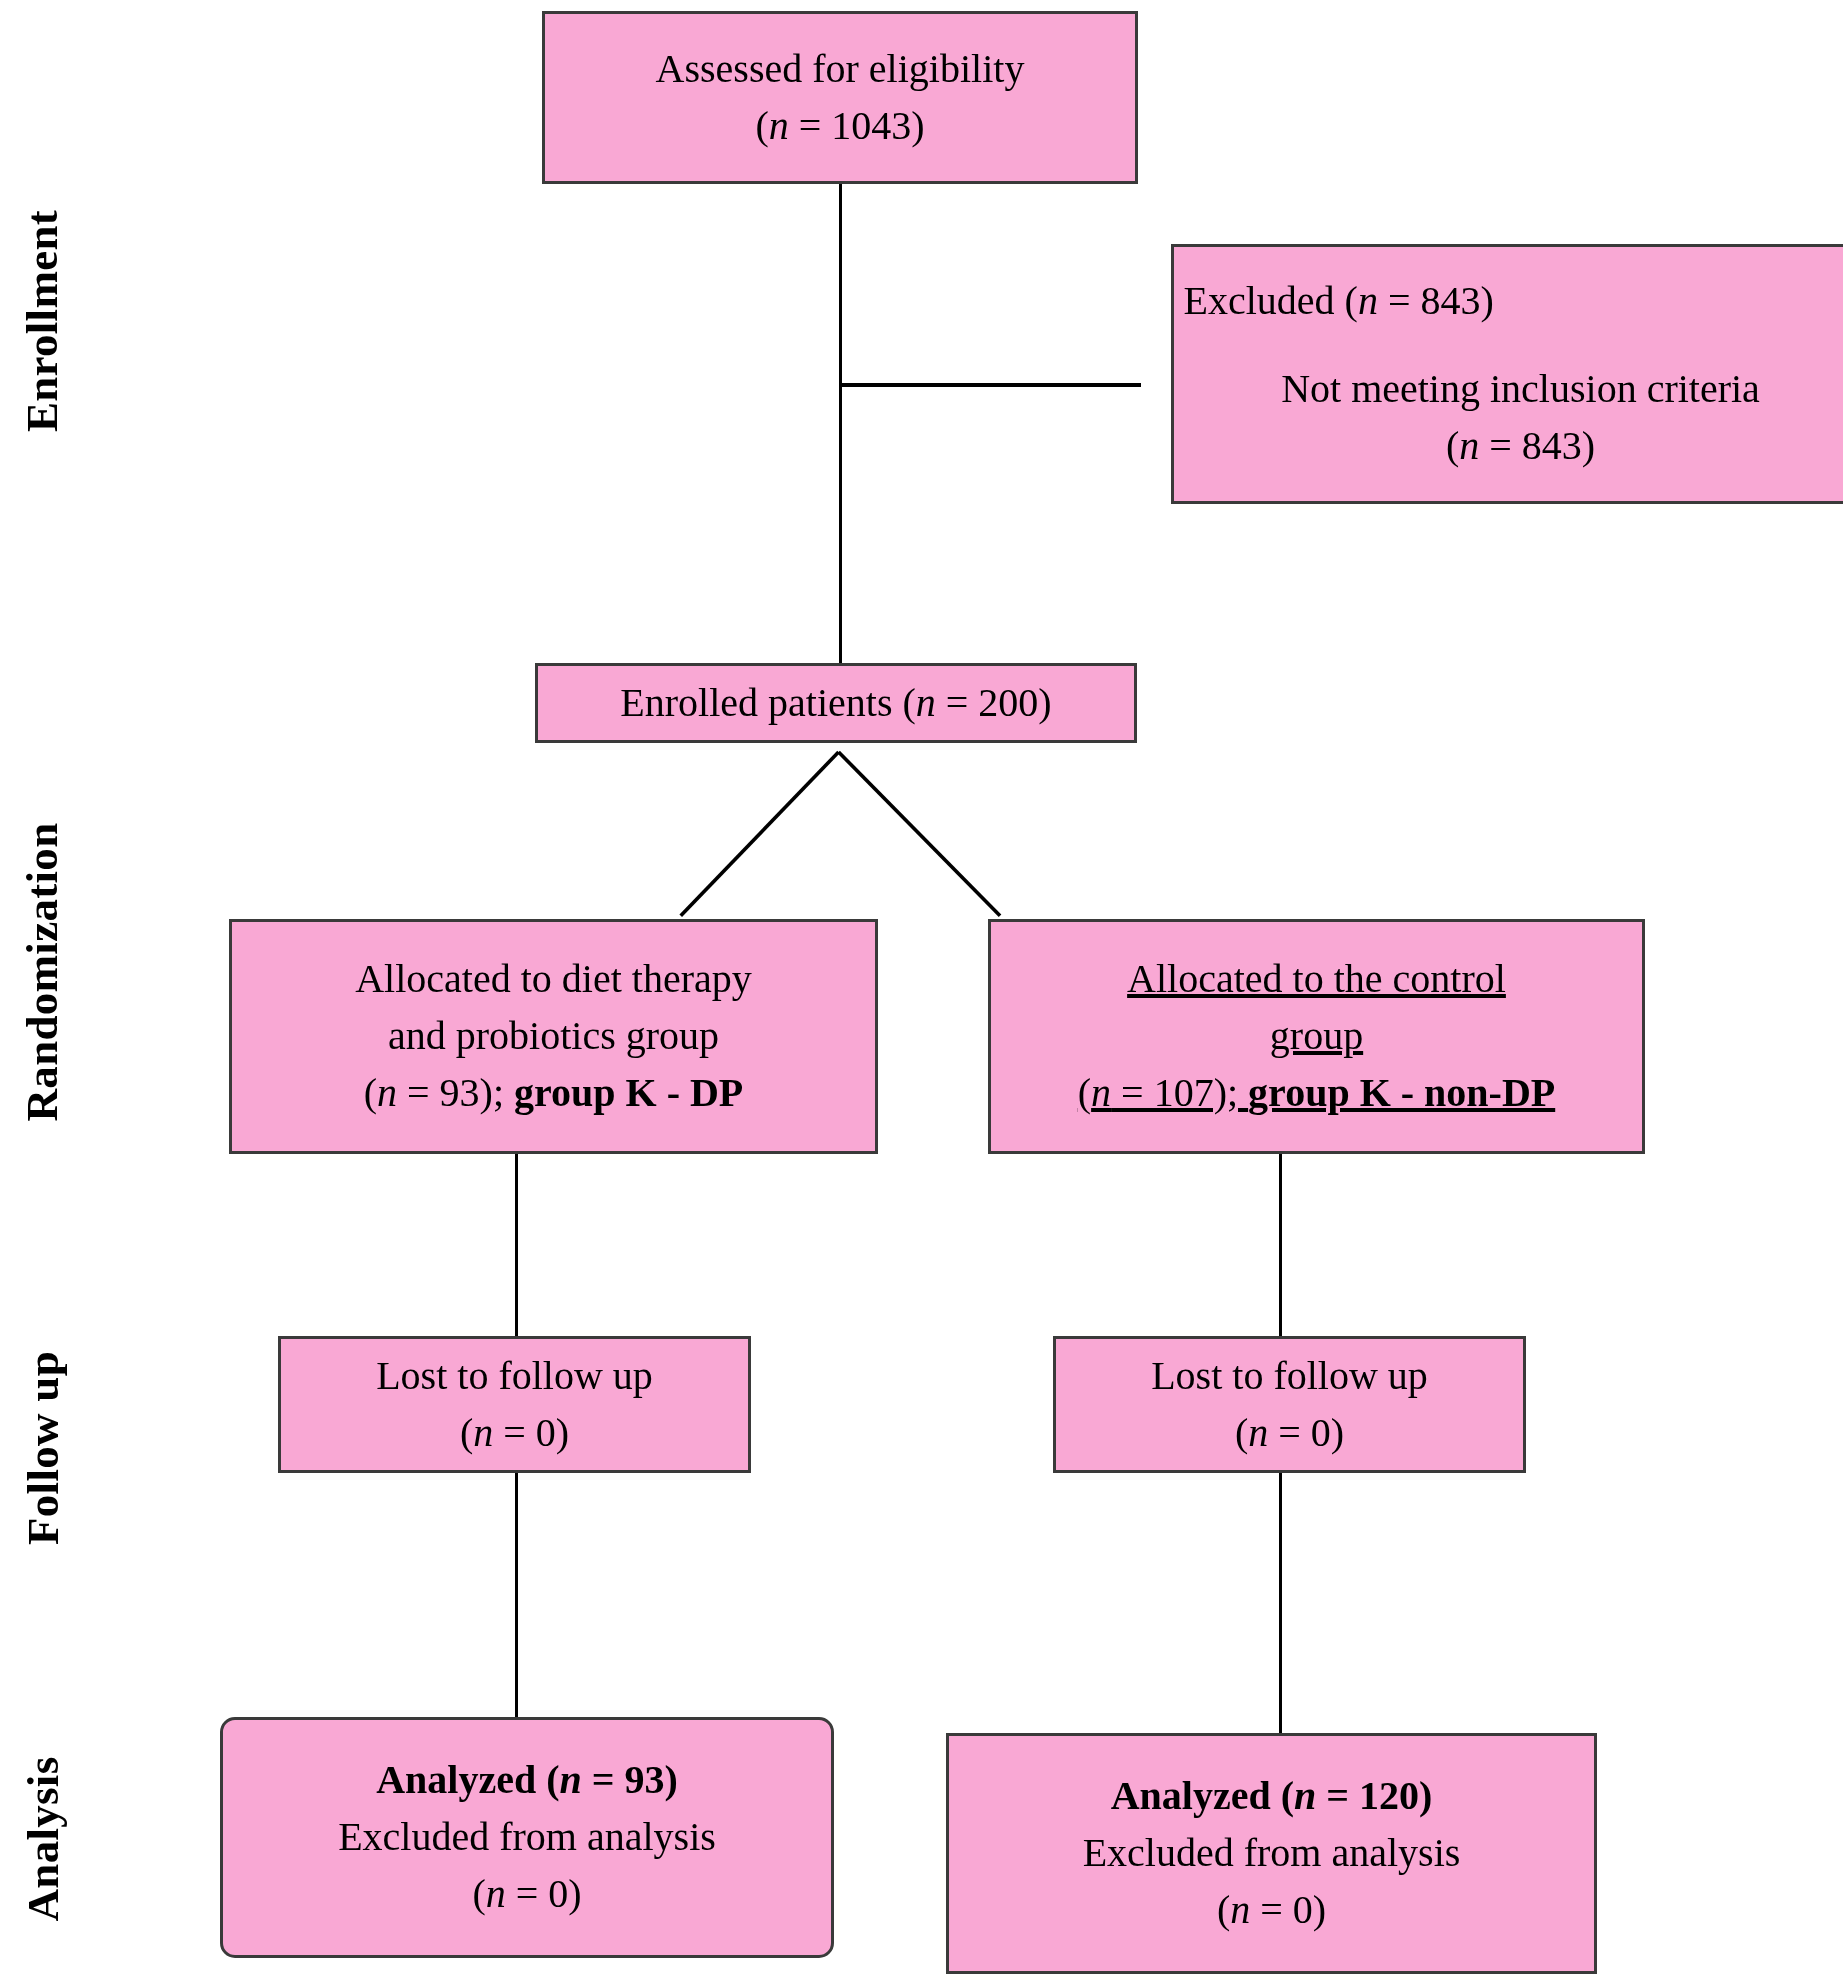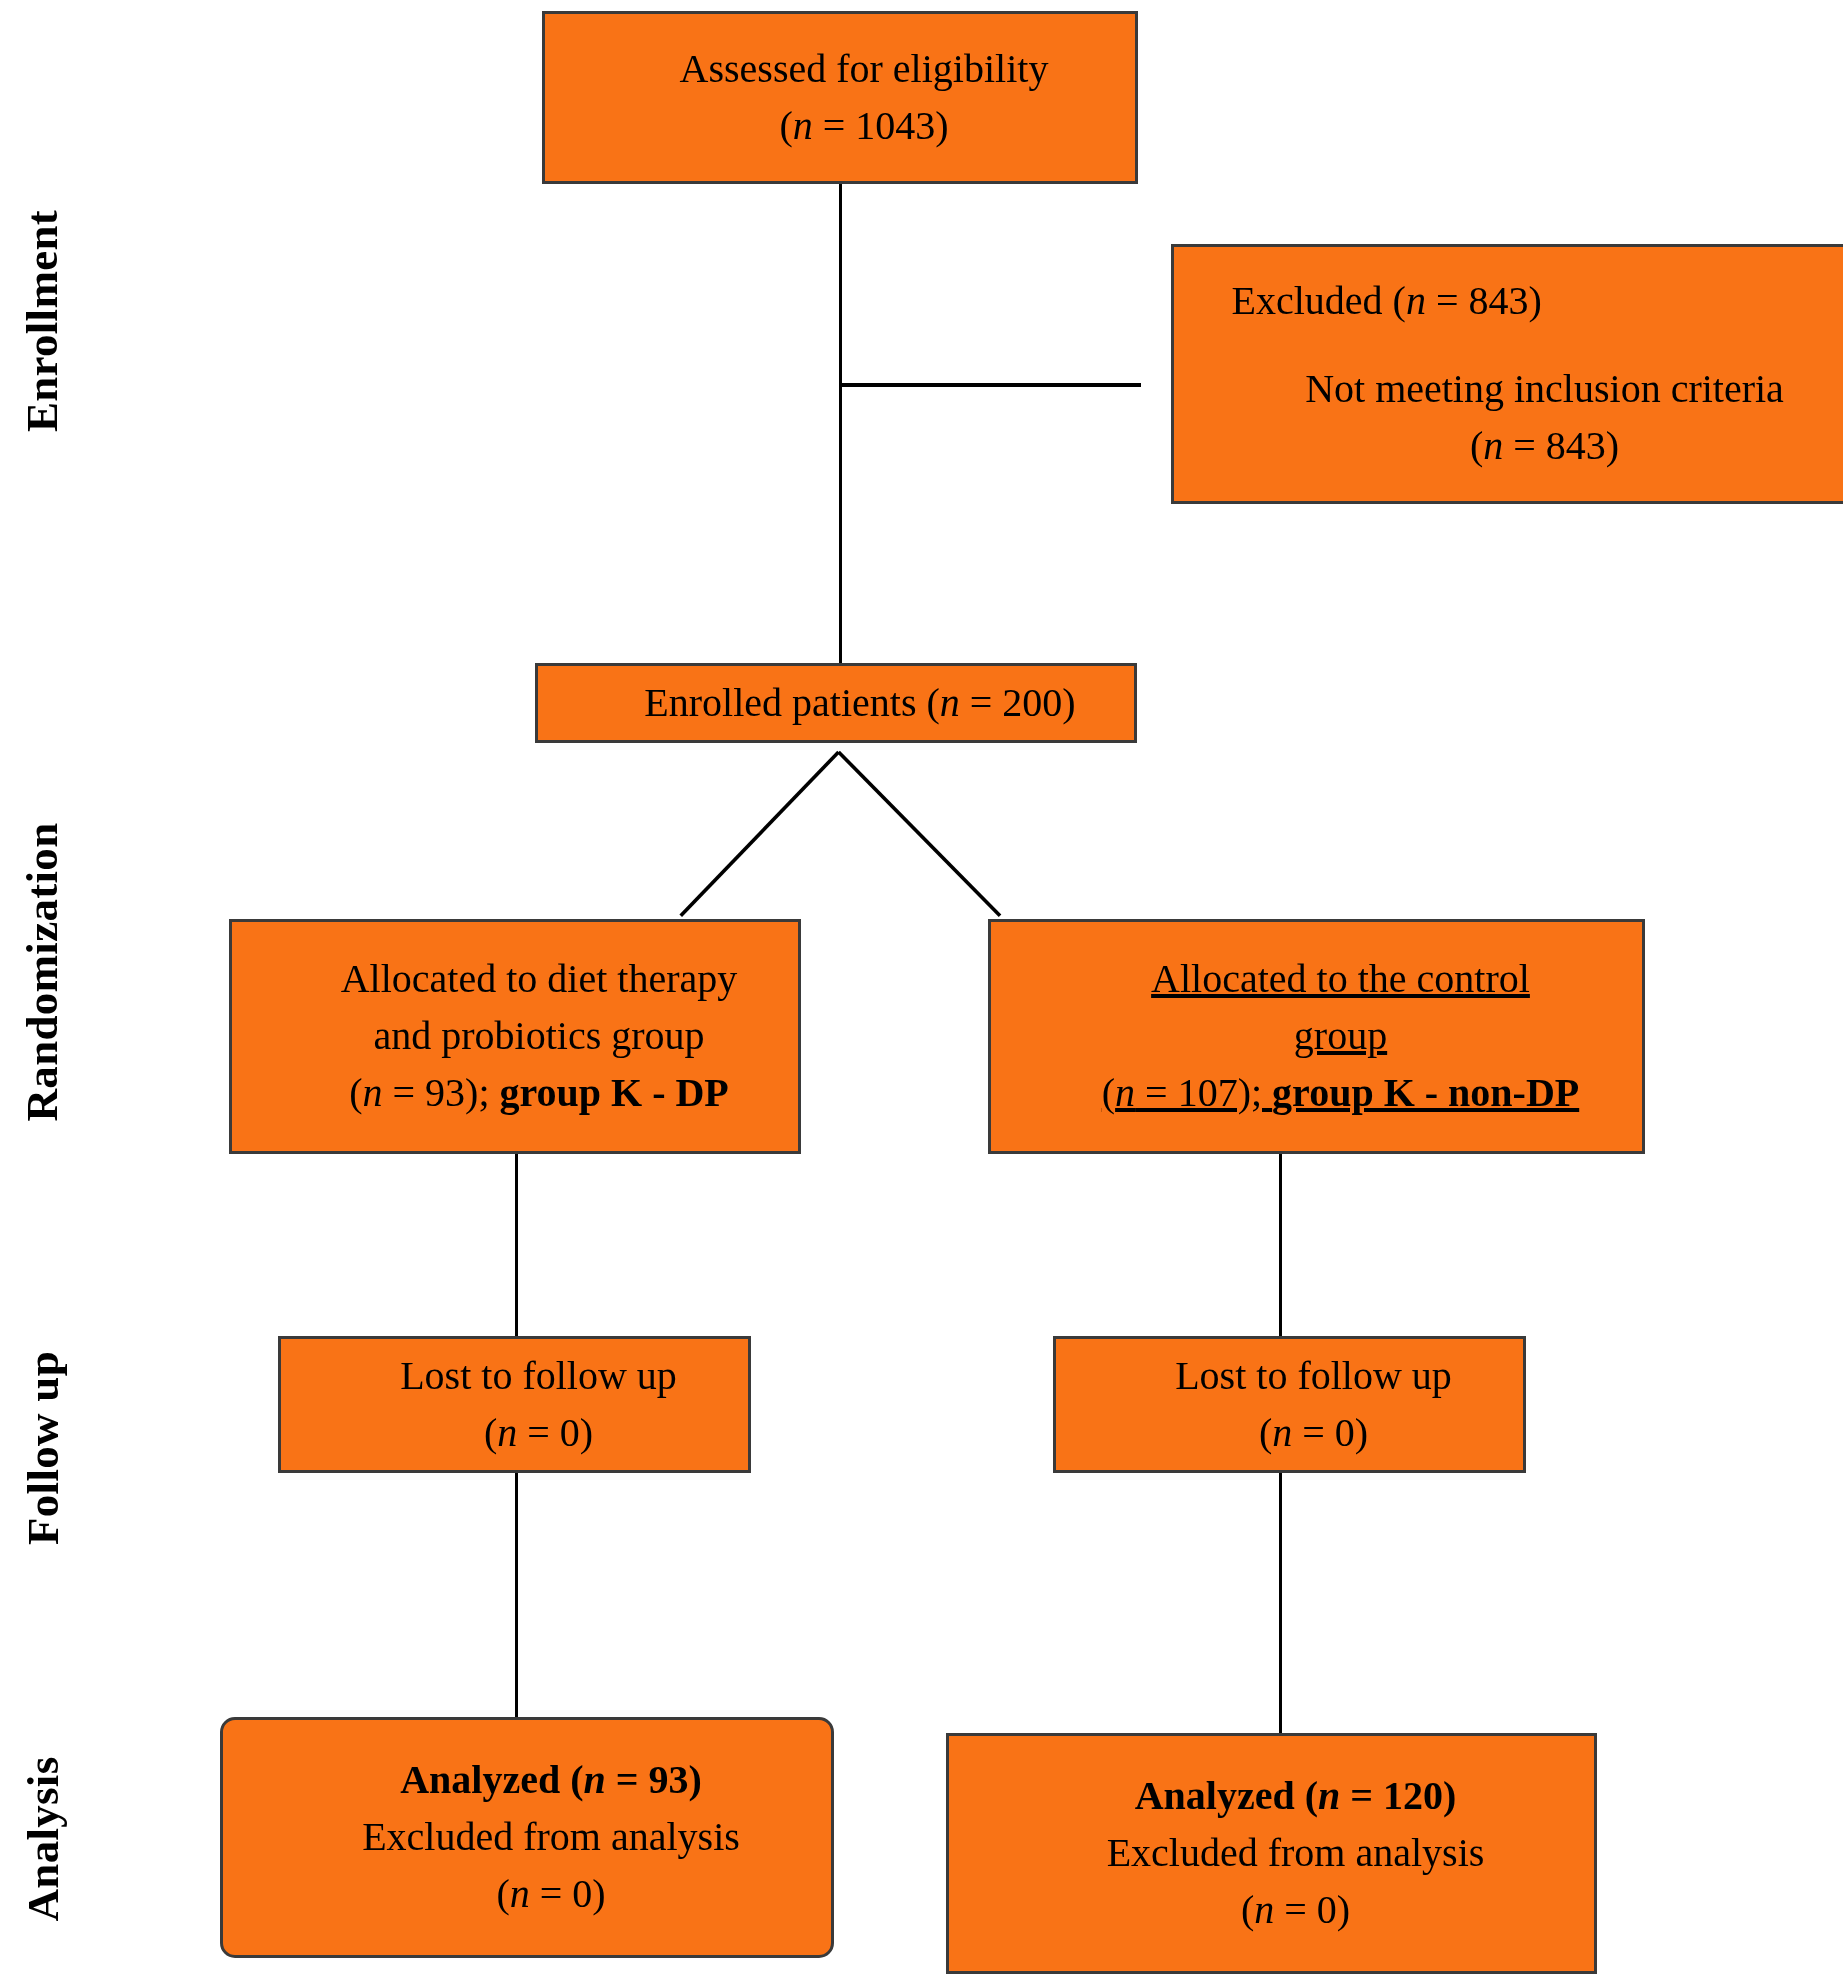--- a/index.html
+++ b/index.html
@@ -30,30 +30,29 @@
     align-items: center;
     justify-content: center;
     letter-spacing: 0.3px;
   }
   .stage-label span { display: block; }
 
   
   .node {
     position: absolute;
     box-sizing: border-box;
-    background: #f97316;
+    background: #f9a8d4;
     border: 3px solid #3a3a3a;
     display: flex;
     flex-direction: column;
     align-items: center;
     justify-content: center;
     text-align: center;
     line-height: 1.42;
     color: #000;
-    padding-left: 48px;
   }
   .node.left-align { align-items: center; text-align: center; margin-left: 32px; }
   .node .line { display: block; width: 100%; }
   .node .line.lalign { text-align: left; padding-left: 19px; }
   .node .spacer { display: block; height: 31px; }
   .ital { font-style: italic; }
   .bold { font-weight: bold; }
 
   
   .conn {
@@ -116,21 +115,21 @@
     <span class="line lalign"><span>Excluded (</span><span class="ital">n</span><span> = 843)</span></span>
     <span class="spacer"></span>
     <span class="line">Not meeting inclusion criteria</span>
     <span class="line"><span>(</span><span class="ital">n</span><span> = 843)</span></span>
   </div>
 
   <div class="node" style="left:535px; top:663px; width:602px; height:80px; font-size:40px;">
     <span class="line"><span>Enrolled patients (</span><span class="ital">n</span><span> = 200)</span></span>
   </div>
 
-  <div class="node" style="left:229px; top:919px; width:572px; height:235px; font-size:40px;">
+  <div class="node" style="left:229px; top:919px; width:649px; height:235px; font-size:40px;">
     <span class="line">Allocated to diet therapy</span>
     <span class="line">and probiotics group</span>
     <span class="line"><span>(</span><span class="ital">n</span><span> = 93); </span><span class="bold">group K - DP</span></span>
   </div>
 
   <div class="node" style="left:988px; top:919px; width:657px; height:235px; font-size:40px;text-decoration:underline;">
     <span class="line">Allocated to the control</span>
     <span class="line">group</span>
     <span class="line"><span>(</span><span class="ital">n</span><span> = 107); </span><span class="bold">group K - non-DP</span></span>
   </div>

